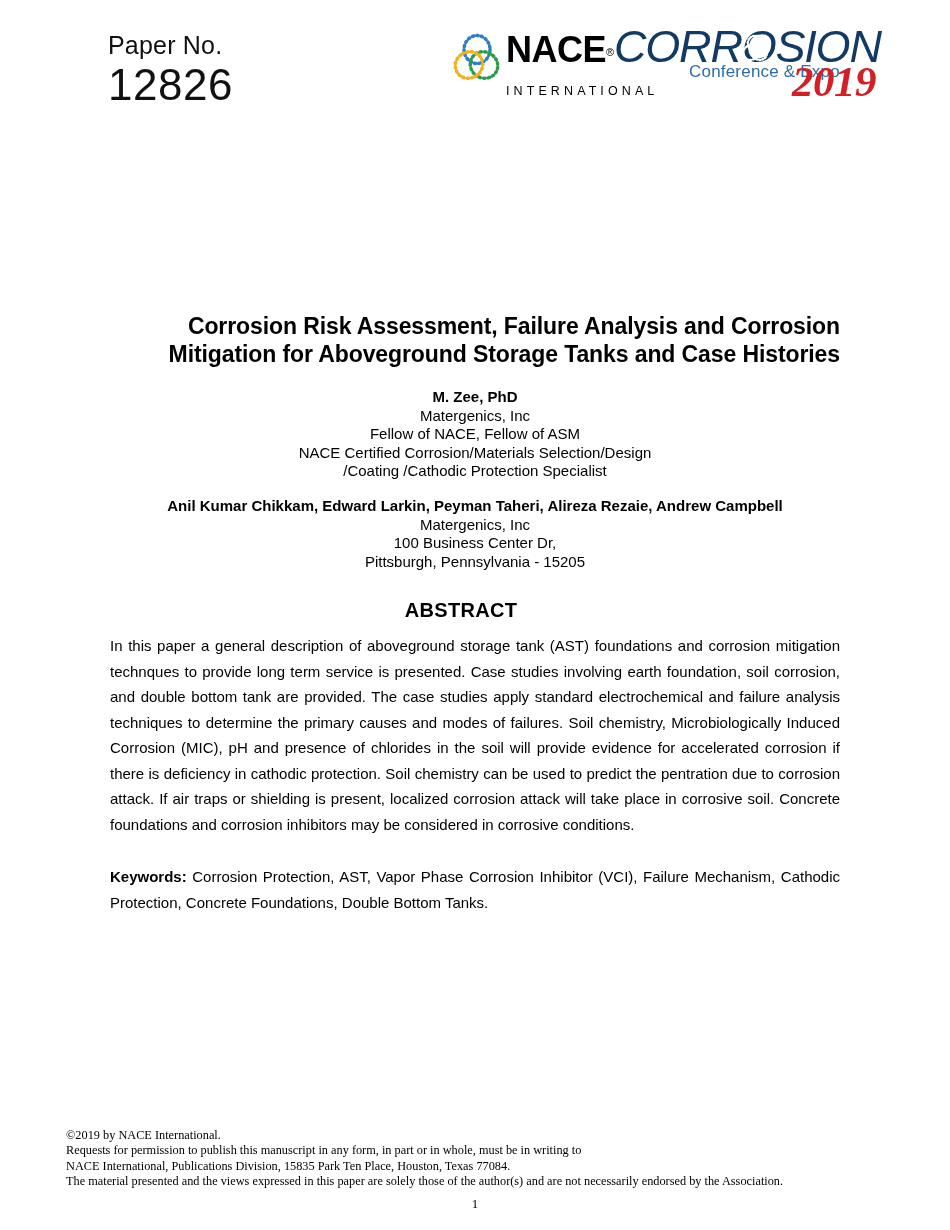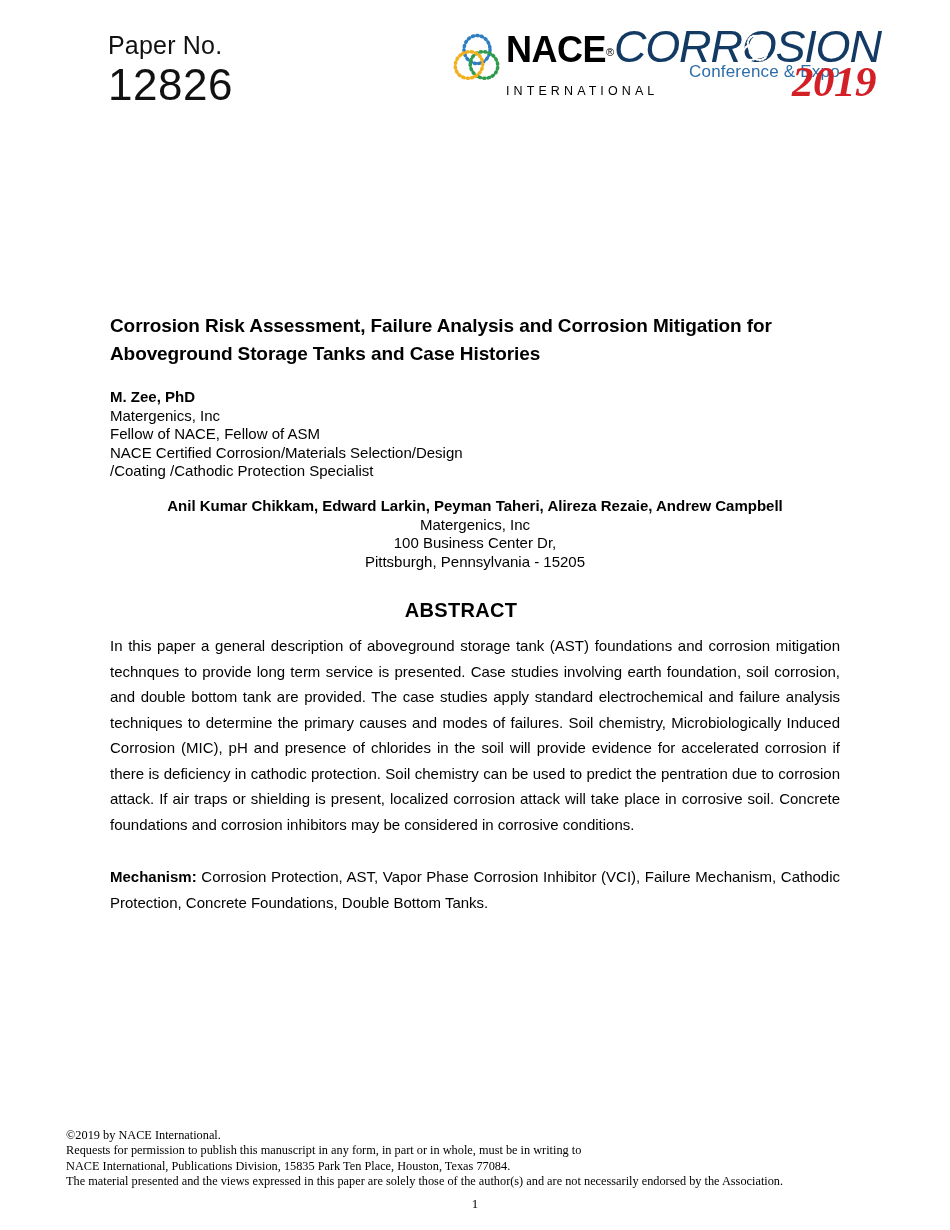--- a/index.html
+++ b/index.html
@@ -132,33 +132,34 @@
     font-family: "Liberation Serif", serif;
     margin-top: 12px;
   }
 
   
   .doc-title {
     position: absolute;
     left: 110px;
     top: 312px;
     width: 730px;
-    text-align: left;
-    font-size: 19px;
+    text-align: right;
+    font-size: 23px;
     font-weight: bold;
     line-height: 28px;
     letter-spacing: -0.1px;
   }
 
   
   .author-block-primary {
     position: absolute;
     left: 110px;
     top: 388px;
     width: 730px;
+    text-align: center;
     font-size: 15px;
     line-height: 18.5px;
   }
   .author-block-secondary {
     position: absolute;
     left: 110px;
     top: 497px;
     width: 730px;
     text-align: center;
     font-size: 15px;
@@ -287,21 +288,21 @@
   <div class="author-names">Anil Kumar Chikkam, Edward Larkin, Peyman Taheri, Alireza Rezaie, Andrew Campbell</div>
   <div>Matergenics, Inc</div>
   <div>100 Business Center Dr,</div>
   <div>Pittsburgh, Pennsylvania - 15205</div>
 </div>
 
 <div class="abstract-heading">ABSTRACT</div>
 <div class="abstract-body">In this paper a general description of aboveground storage tank (AST) foundations and corrosion mitigation technques   to provide   long term service is presented. Case studies involving earth foundation, soil corrosion, and double bottom tank are provided. The case studies apply standard electrochemical and failure analysis techniques to determine the primary causes and modes of failures. Soil chemistry, Microbiologically Induced Corrosion (MIC), pH and presence of chlorides in the soil will provide evidence for accelerated corrosion if there is deficiency in cathodic protection. Soil chemistry can be used to predict the pentration due to corrosion attack. If air traps or shielding is present, localized corrosion attack will take place in corrosive soil. Concrete foundations and corrosion inhibitors may be considered in corrosive conditions.</div>
 
 <div class="keywords-block">
-  <span class="keywords-label">Mechanism:</span><span> Corrosion Protection, AST, Vapor Phase Corrosion Inhibitor (VCI), Failure Mechanism, Cathodic Protection, Concrete Foundations, Double Bottom Tanks.</span>
+  <span class="keywords-label">Keywords:</span><span> Corrosion Protection, AST, Vapor Phase Corrosion Inhibitor (VCI), Failure Mechanism, Cathodic Protection, Concrete Foundations, Double Bottom Tanks.</span>
 </div>
 
 <div class="page-footer">
   <div>©2019 by NACE International.</div>
   <div>Requests for permission to publish this manuscript in any form, in part or in whole, must be in writing to</div>
   <div>NACE International, Publications Division, 15835 Park Ten Place, Houston, Texas 77084.</div>
   <div>The material presented and the views expressed in this paper are solely those of the author(s) and are not necessarily endorsed by the Association.</div>
 </div>
 
 <div class="page-number">1</div>

